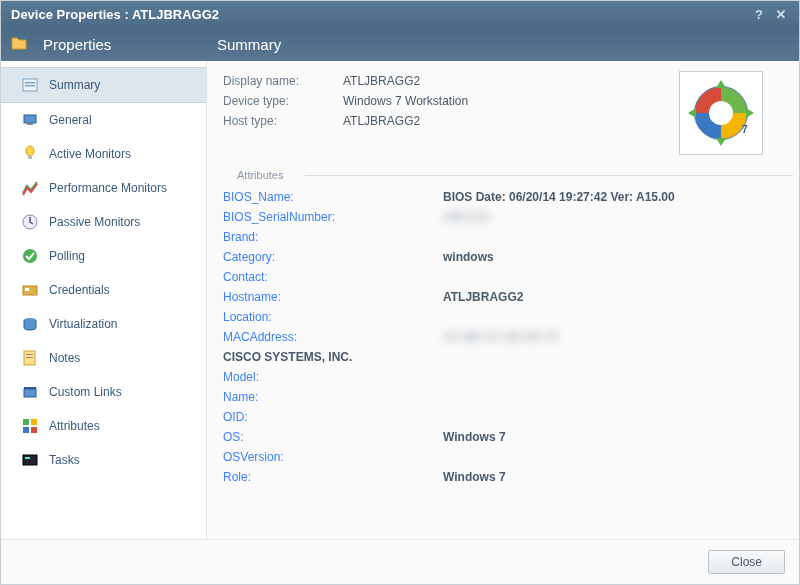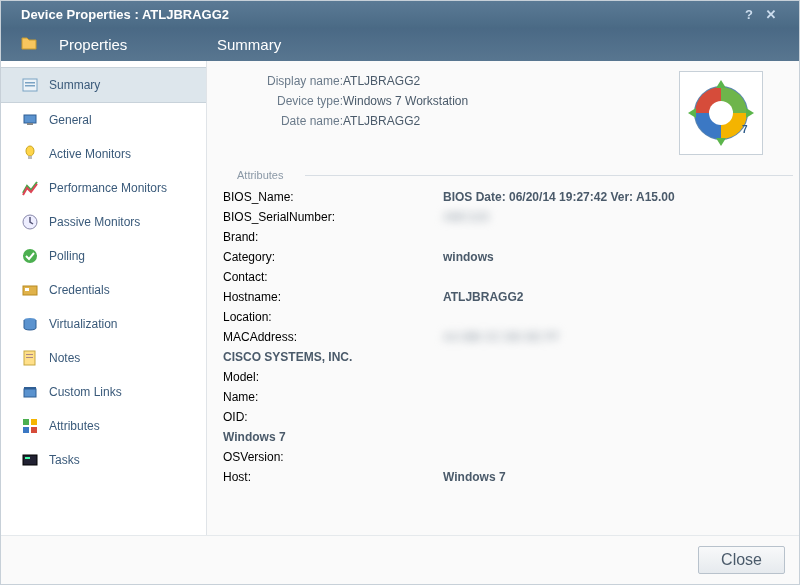--- a/index.html
+++ b/index.html
@@ -1,44 +1,44 @@
 <!DOCTYPE html>
 <html><head>
 <meta charset="utf-8">
 <style>
 * { box-sizing: border-box; margin: 0; padding: 0; }
 body { font-family: Arial, sans-serif; font-size: 12px; background: #fff; color: #4a5a6a; }
 .window { width: 800px; height: 585px; display: flex; flex-direction: column; border: 1px solid #c7d0d8; }
-.titlebar { background: linear-gradient(#5b7a95, #4a6a85); color: #fff; font-weight: bold; padding: 6px 20px; display: flex; align-items: center; font-size: 13px; }
+.titlebar { background: linear-gradient(#5b7a95, #4a6a85); color: #fff; font-weight: bold; padding: 6px 10px; display: flex; align-items: center; font-size: 13px; }
 .titlebar .spacer { flex: 1; }
 .titlebar .tbtn { width: 16px; text-align: center; cursor: pointer; margin-left: 6px; color: #cde; font-weight: bold; }
 .headerrow { display: flex; background: linear-gradient(#4a6985, #587690); color: #fff; font-size: 15px; }
-.headerrow .hcell1 { width: 206px; padding: 8px 20px; display: flex; align-items: flex-end; gap: 22px; }
+.headerrow .hcell1 { width: 206px; padding: 8px 10px; display: flex; align-items: flex-end; gap: 16px; }
 .headerrow .hcell2 { flex: 1; padding: 8px 10px; }
 .body { flex: 1; display: flex; background: #fafafa; overflow: hidden; }
 .sidebar { width: 206px; background: #fff; border-right: 1px solid #e0e4e8; padding: 6px 0; overflow-y: auto; }
 .sbitem { display: flex; align-items: center; gap: 10px; padding: 8px 14px 8px 20px; color: #3a5a7a; cursor: pointer; font-size: 12px; }
 .sbitem.selected { background: #dde6ec; border-top: 1px solid #c8d2da; border-bottom: 1px solid #c8d2da; }
 .sbitem .icon { width: 18px; height: 18px; display: flex; align-items: center; justify-content: center; }
 .main { flex: 1; display: flex; flex-direction: column; padding: 10px 6px 0 16px; overflow: hidden; }
-.topgrid { display: flex; gap: 3px; text-align: right; }
+.topgrid { display: flex; gap: 3px; }
 .summarygrid { flex: 1; }
 .row { display: flex; padding: 3px 0; }
 .klabel { width: 120px; color: #6a7a8a; }
 .kval { color: #4a5a6a; }
 .devimg { width: 84px; height: 84px; border: 1px solid #c7d0d8; background: #fff; display: flex; align-items: center; justify-content: center; margin-right: 30px; }
 .section-title { margin: 14px 0 6px 0; display: flex; align-items: center; gap: 8px; color: #8a98a6; font-size: 11px; }
 .section-title .line { flex: 1; height: 1px; background: #d8dee4; }
 .attrwrap { flex: 1; overflow-y: scroll; border-right: 0; padding-right: 4px; }
 .attrrow { display: flex; padding: 3px 0; }
-.alabel { width: 220px; color: #000000; }
+.alabel { width: 220px; color: #3b82f6; }
 .aval { color: #4a5a6a; font-weight: bold; }
 .blurred { filter: blur(4px); color: #aeb6be; }
 .footer { padding: 10px 14px; display: flex; justify-content: flex-end; border-top: 1px solid #e5e9ec; background: #fafafa; }
-.btn { background: linear-gradient(#f8f9fa,#e6eaee); border: 1px solid #b8c2cc; padding: 4px 22px; font-size: 16px; color: #4a5a6a; cursor: pointer; border-radius: 2px; }
+.btn { background: linear-gradient(#f8f9fa,#e6eaee); border: 1px solid #b8c2cc; padding: 4px 22px; font-size: 12px; color: #4a5a6a; cursor: pointer; border-radius: 2px; }
 
 .attrwrap::-webkit-scrollbar { width: 16px; }
 .attrwrap::-webkit-scrollbar-track { background: #f0f2f4; }
 .attrwrap::-webkit-scrollbar-thumb { background: #c7d0d8; border: 1px solid #a8b4be; }
 </style>
 </head>
 <body>
 
 <div class="window">
   <div class="titlebar">
@@ -181,21 +181,21 @@
         <div class="summarygrid">
           <div class="row">
               <span class="klabel">Display name:</span>
               <span class="kval">ATLJBRAGG2</span>
             </div>
           <div class="row">
               <span class="klabel">Device type:</span>
               <span class="kval">Windows 7 Workstation</span>
             </div>
           <div class="row">
-              <span class="klabel">Date name:</span>
+              <span class="klabel">Host type:</span>
               <span class="kval">ATLJBRAGG2</span>
             </div>
         </div>
         <div class="devimg">
           <svg width="70" height="70" viewBox="0 0 70 70">
             <circle cx="35" cy="35" r="26" fill="#fff" stroke="#5a86b0" stroke-width="2"></circle>
             <path d="M35 9 A26 26 0 0 1 61 35 L35 35 Z" fill="#6eb54b"></path>
             <path d="M61 35 A26 26 0 0 1 35 61 L35 35 Z" fill="#f4b400"></path>
             <path d="M35 61 A26 26 0 0 1 9 35 L35 35 Z" fill="#3b78c4"></path>
             <path d="M9 35 A26 26 0 0 1 35 9 L35 35 Z" fill="#d64c3a"></path>
@@ -258,28 +258,29 @@
           </div>
           <div class="attrrow">
             <span class="alabel">Name:</span>
             <span class="aval"></span>
           </div>
           <div class="attrrow">
             <span class="alabel">OID:</span>
             <span class="aval"></span>
           </div>
           <div class="attrrow">
+            <span class="alabel">OS:</span>
             <span class="aval">Windows 7</span>
           </div>
           <div class="attrrow">
             <span class="alabel">OSVersion:</span>
             <span class="aval"></span>
           </div>
           <div class="attrrow">
-            <span class="alabel">Host:</span>
+            <span class="alabel">Role:</span>
             <span class="aval">Windows 7</span>
           </div>
         </div>
     </div>
   </div>
 
   <div class="footer">
     <button class="btn">Close</button>
   </div>
 </div>

